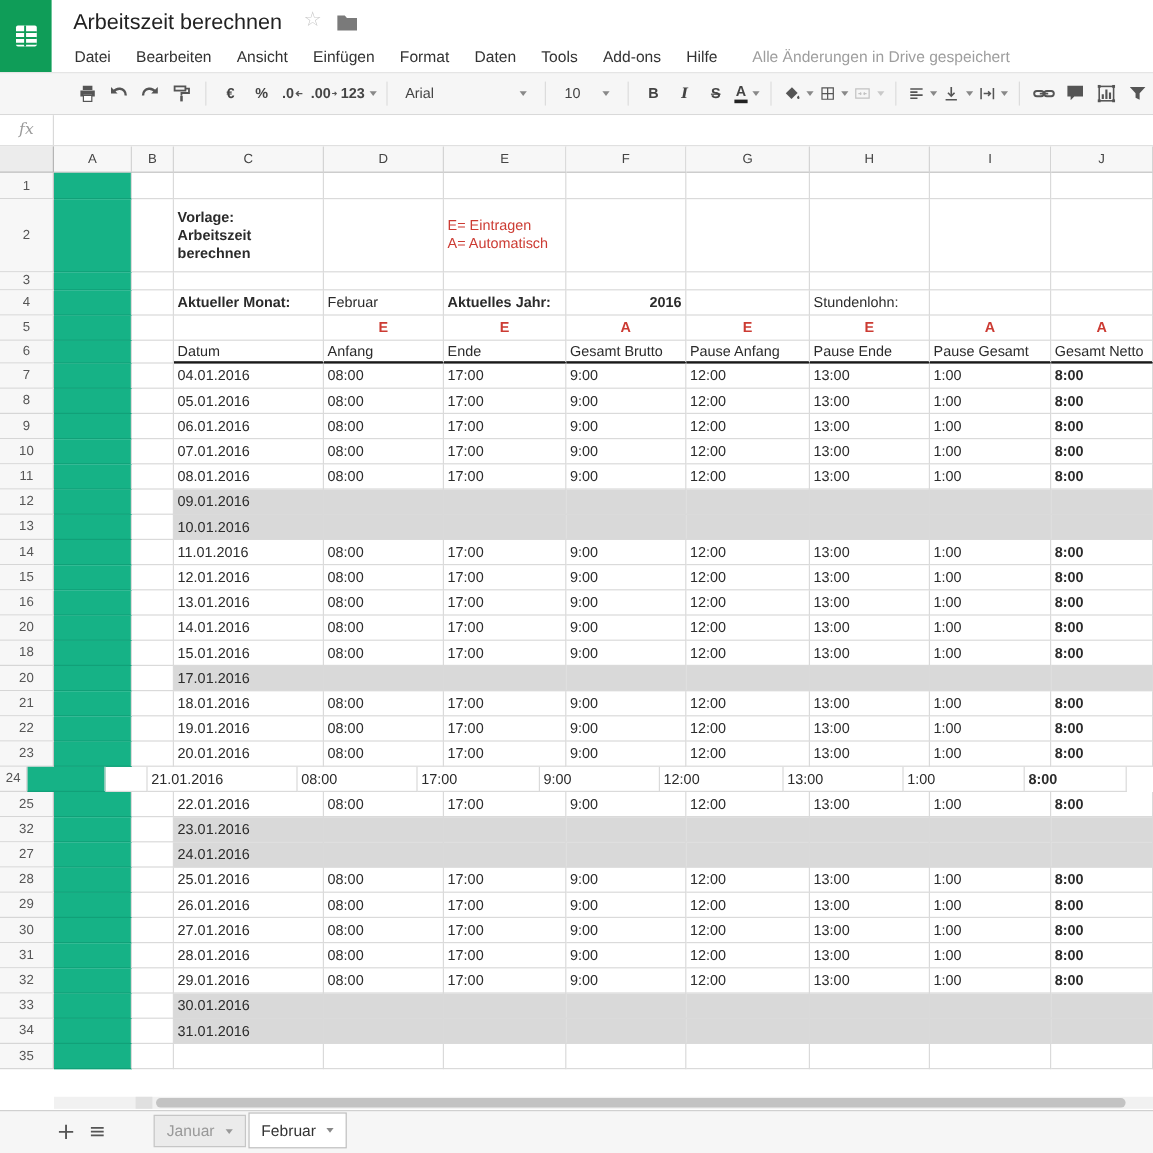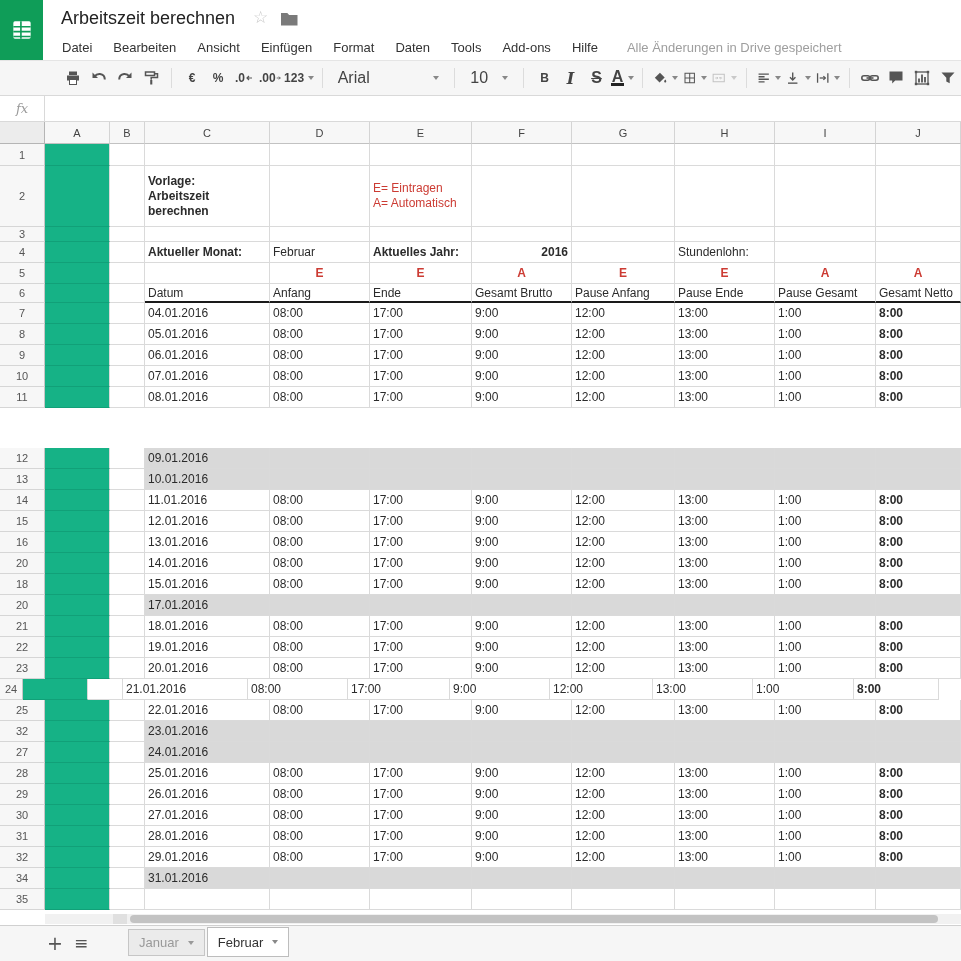--- a/index.html
+++ b/index.html
@@ -12,21 +12,21 @@
   .star{position:absolute;left:253px;top:9px;font-size:17px;color:#c9c9c9;font-family:"DejaVu Sans",sans-serif;line-height:1;}
   .folder{position:absolute;left:281px;top:12px;}
   .menubar{position:absolute;left:62px;top:36px;height:22px;display:flex;align-items:center;}
   .menu-item{font-size:13px;color:#333;margin-right:21px;cursor:default;}
   .save-status{font-size:13px;color:#9e9e9e;margin-left:8px;}
   
   .toolbar{position:absolute;left:0;top:60px;width:961px;height:36px;background:#f6f6f6;
            border-top:1px solid #e5e5e5;border-bottom:1px solid #d9d9d9;box-sizing:border-box;
            display:flex;align-items:center;padding-left:60px;}
   .tb{height:24px;min-width:22px;display:flex;align-items:center;justify-content:center;
-      margin:0 2px;font-size:16px;color:#444;border-radius:2px;}
+      margin:0 2px;font-size:12px;color:#444;border-radius:2px;}
   .tb.txt{font-weight:bold;font-size:12px;}
   .sep{width:1px;height:20px;background:#dcdcdc;margin:0 7px;flex:none;}
   .crt{width:0;height:0;border-left:3.5px solid transparent;border-right:3.5px solid transparent;
        border-top:4px solid #888;display:inline-block;margin-left:4px;}
   .fontsel{width:112px;justify-content:space-between;padding:0 6px;font-weight:normal;}
   .sizesel{width:42px;justify-content:space-between;padding:0 6px;font-weight:normal;}
   .disabled{opacity:.4;}
   .a-color{font-weight:bold;border-bottom:3px solid #222;line-height:13px;padding:0 1px;}
   .strike{text-decoration:line-through;font-weight:bold;}
   .ital{font-style:italic;font-family:"DejaVu Serif",serif;font-weight:bold;}
@@ -410,21 +410,21 @@
         <div class="cell" style="width: 35px;"></div>
         <div class="cell" style="width: 125px;">08.01.2016</div>
         <div class="cell" style="width: 100px;">08:00</div>
         <div class="cell" style="width: 102px;">17:00</div>
         <div class="cell" style="width: 100px;">9:00</div>
         <div class="cell" style="width: 103px;">12:00</div>
         <div class="cell" style="width: 100px;">13:00</div>
         <div class="cell" style="width: 101px;">1:00</div>
         <div class="cell bold" style="width: 85px;">8:00</div>
       </div>
-      <div class="grow" style="height: 21px; margin-top: 40px;">
+      <div class="grow" style="height: 21px;">
         <div class="cell rownum" style="width: 45px;">12</div>
         <div class="cell afill" style="width: 65px;"></div>
         <div class="cell" style="width: 35px;"></div>
         <div class="cell wkend" style="width: 125px;">09.01.2016</div>
         <div class="cell wkend" style="width: 100px;"></div>
         <div class="cell wkend" style="width: 102px;"></div>
         <div class="cell wkend" style="width: 100px;"></div>
         <div class="cell wkend" style="width: 103px;"></div>
         <div class="cell wkend" style="width: 100px;"></div>
         <div class="cell wkend" style="width: 101px;"></div>
@@ -669,20 +669,33 @@
         <div class="cell afill" style="width: 65px;"></div>
         <div class="cell" style="width: 35px;"></div>
         <div class="cell" style="width: 125px;">29.01.2016</div>
         <div class="cell" style="width: 100px;">08:00</div>
         <div class="cell" style="width: 102px;">17:00</div>
         <div class="cell" style="width: 100px;">9:00</div>
         <div class="cell" style="width: 103px;">12:00</div>
         <div class="cell" style="width: 100px;">13:00</div>
         <div class="cell" style="width: 101px;">1:00</div>
         <div class="cell bold" style="width: 85px;">8:00</div>
+      </div>
+      <div class="grow" style="height: 21px;">
+        <div class="cell rownum" style="width: 45px;">33</div>
+        <div class="cell afill" style="width: 65px;"></div>
+        <div class="cell" style="width: 35px;"></div>
+        <div class="cell wkend" style="width: 125px;">30.01.2016</div>
+        <div class="cell wkend" style="width: 100px;"></div>
+        <div class="cell wkend" style="width: 102px;"></div>
+        <div class="cell wkend" style="width: 100px;"></div>
+        <div class="cell wkend" style="width: 103px;"></div>
+        <div class="cell wkend" style="width: 100px;"></div>
+        <div class="cell wkend" style="width: 101px;"></div>
+        <div class="cell wkend" style="width: 85px;"></div>
       </div>
       <div class="grow" style="height: 21px;">
         <div class="cell rownum" style="width: 45px;">34</div>
         <div class="cell afill" style="width: 65px;"></div>
         <div class="cell" style="width: 35px;"></div>
         <div class="cell wkend" style="width: 125px;">31.01.2016</div>
         <div class="cell wkend" style="width: 100px;"></div>
         <div class="cell wkend" style="width: 102px;"></div>
         <div class="cell wkend" style="width: 100px;"></div>
         <div class="cell wkend" style="width: 103px;"></div>

